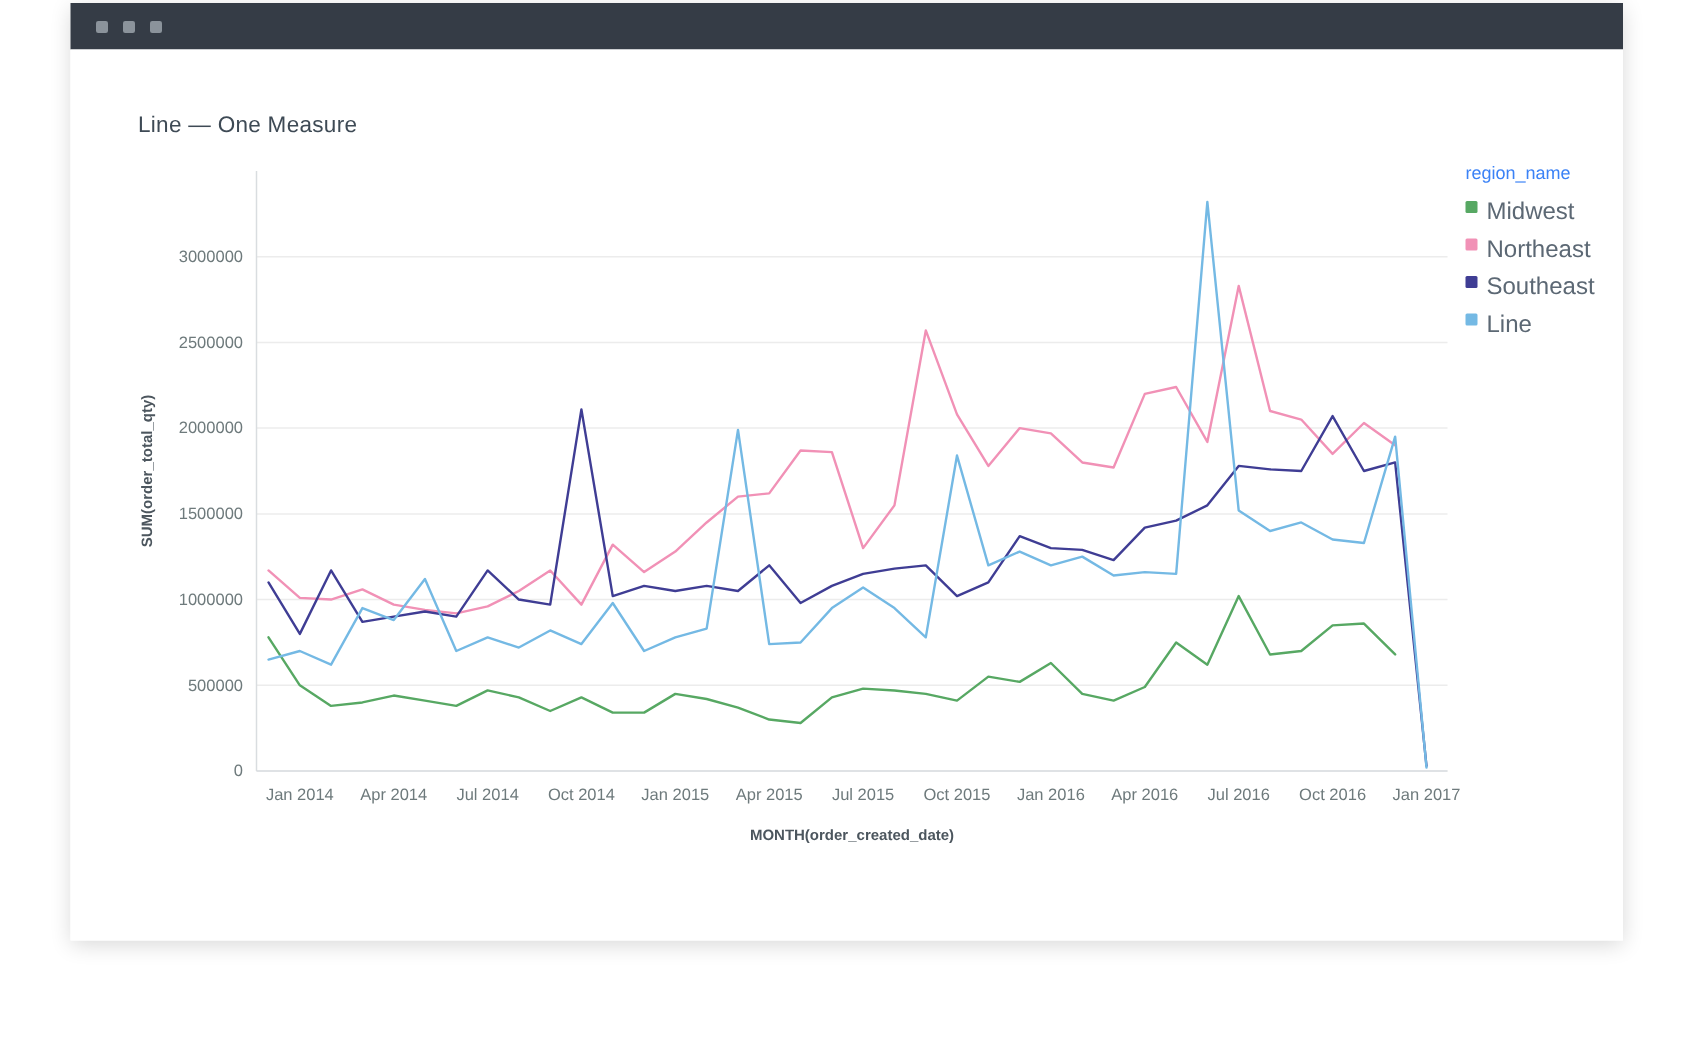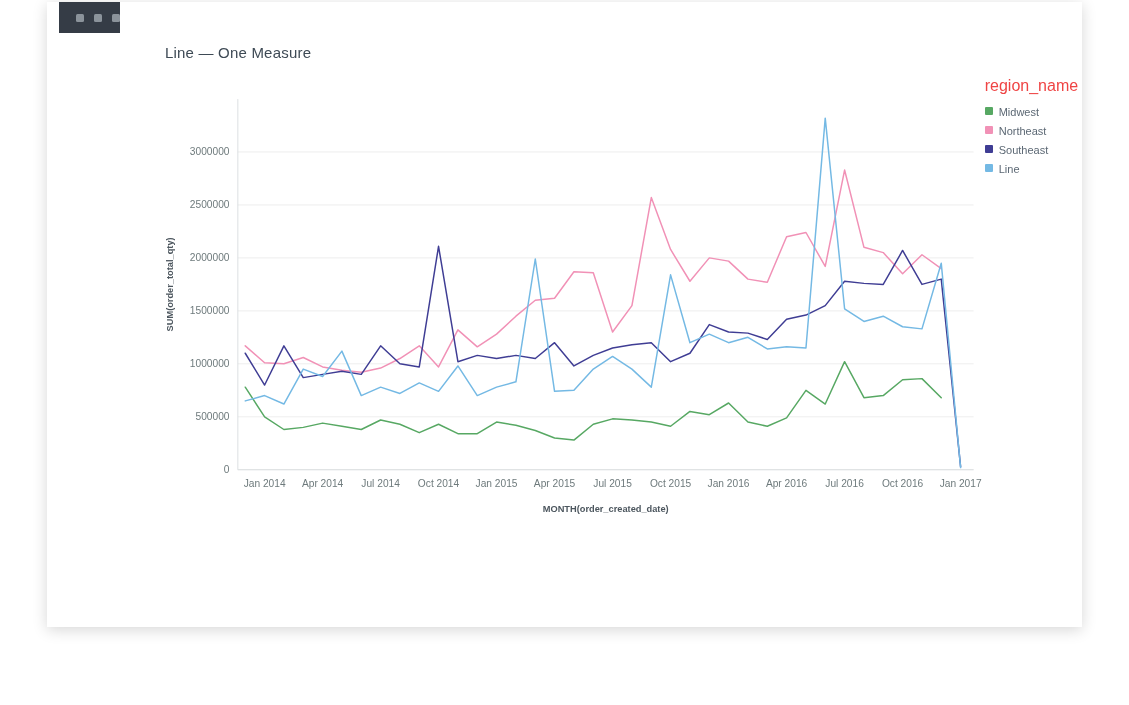--- a/index.html
+++ b/index.html
@@ -8,21 +8,21 @@
     font-family:"Liberation Sans", sans-serif;
     background:#ffffff;
     width:1129px; height:705px;
     overflow:hidden;
   }
   .window {
     width:1035px; height:625px;
     margin:2px auto 0 auto;
     background:#ffffff;
     box-shadow:0 3px 14px rgba(0,0,0,0.16);
-    display:flex; flex-direction:row;padding-left:12px;
+    display:flex; flex-direction:column;
   }
   .titlebar {
     height:31px; flex:0 0 31px;
     background:#353c46;
     display:flex; align-items:center;
     padding-left:17px; gap:10px;
   }
   .win-dot {
     width:8px; height:8px; border-radius:1.5px;
     background:#8b939b; display:inline-block;
@@ -33,25 +33,25 @@
   .chart-title {
     font-size:15px; font-weight:400; color:#3e4a55;
     margin:42px 0 6px 45px; letter-spacing:0.2px;
   }
   .chart-row {
     display:flex; align-items:flex-start; padding-left:40px;
   }
   svg { font-family:"Liberation Sans", sans-serif; display:block; }
   .legend { width:105px; padding-top:10px; }
   .legend-title {
-    font-size:16px; color:#ef4444; margin-bottom:11px; font-weight:400;
+    font-size:12px; color:#3b82f6; margin-bottom:11px; font-weight:400;
   }
   .legend-item {
     display:flex; align-items:flex-start; gap:6px;
-    margin-bottom:7px; font-size:11px; color:#5c6874; cursor:pointer;
+    margin-bottom:7px; font-size:16px; color:#5c6874; cursor:pointer;
   }
   .legend-swatch {
     width:8px; height:8px; border-radius:1px; flex:0 0 8px; margin-top:1px;
     background:#ccc;
   }
 </style>
 </head>
 <body>
 
 <div class="window">

